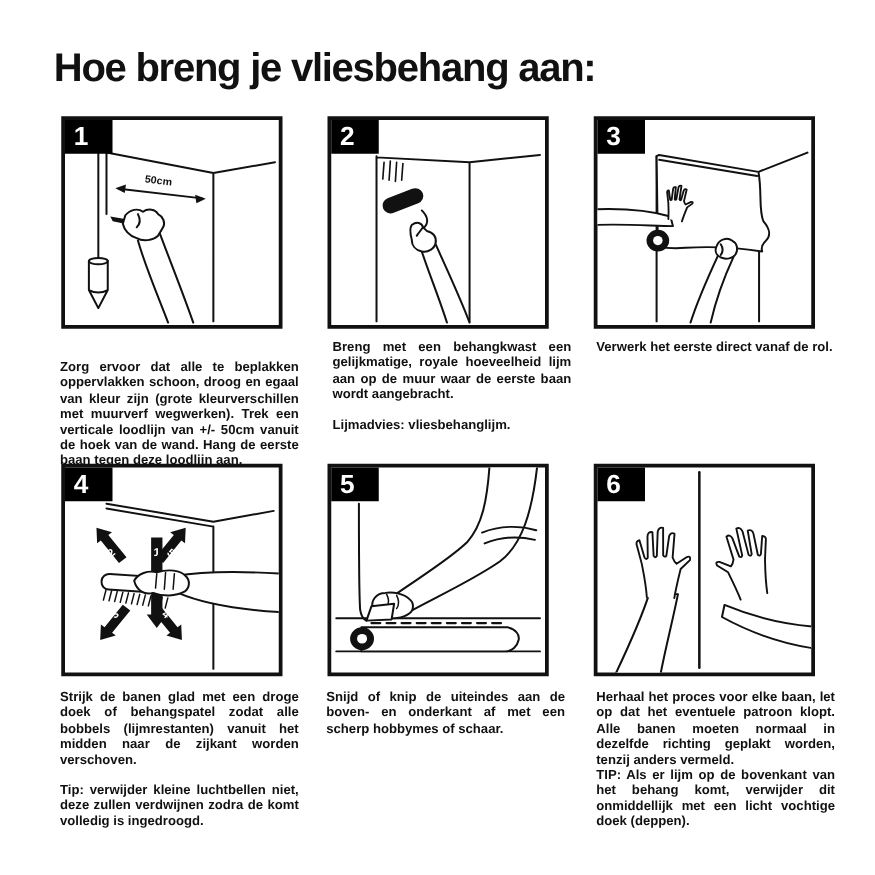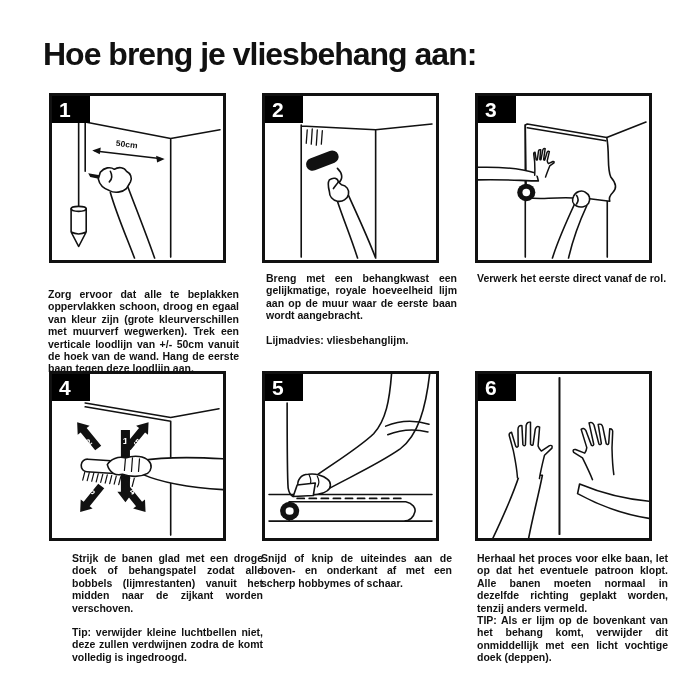--- a/index.html
+++ b/index.html
@@ -13,21 +13,21 @@
          font-size:21px;font-weight:bold;line-height:27px;padding-left:7px;z-index:5;}
   .instr{position:absolute;width:191px;font-size:10.5px;font-weight:bold;line-height:12.4px;
          text-align:justify;color:#111;}
   .instr p{margin:0 0 12px 0;}
   .instr p:last-child{margin-bottom:0;}
   .instr.tight p{margin-bottom:0;}
   
   #p1{left:49px;top:93px;}  #p2{left:262px;top:93px;}  #p3{left:475px;top:93px;}
   #p4{left:49px;top:371px;} #p5{left:262px;top:371px;} #p6{left:475px;top:371px;}
   #t1{left:48px;top:288px;} #t2{left:250px;top:272px;margin-left:16px;} #t3{left:477px;top:272px;}
-  #t4{left:48px;top:552px;margin-left:24px;} #t5{left:261px;top:552px;} #t6{left:477px;top:552px;}
+  #t4{left:48px;top:552px;} #t5{left:261px;top:552px;} #t6{left:477px;top:552px;}
   svg text{font-family:"Liberation Sans",sans-serif;}
 </style>
 </head>
 <body>
 
 <div id="page">
 
   <div id="title">Hoe breng je vliesbehang aan:</div>
 
   <div class="panel" id="p1">

